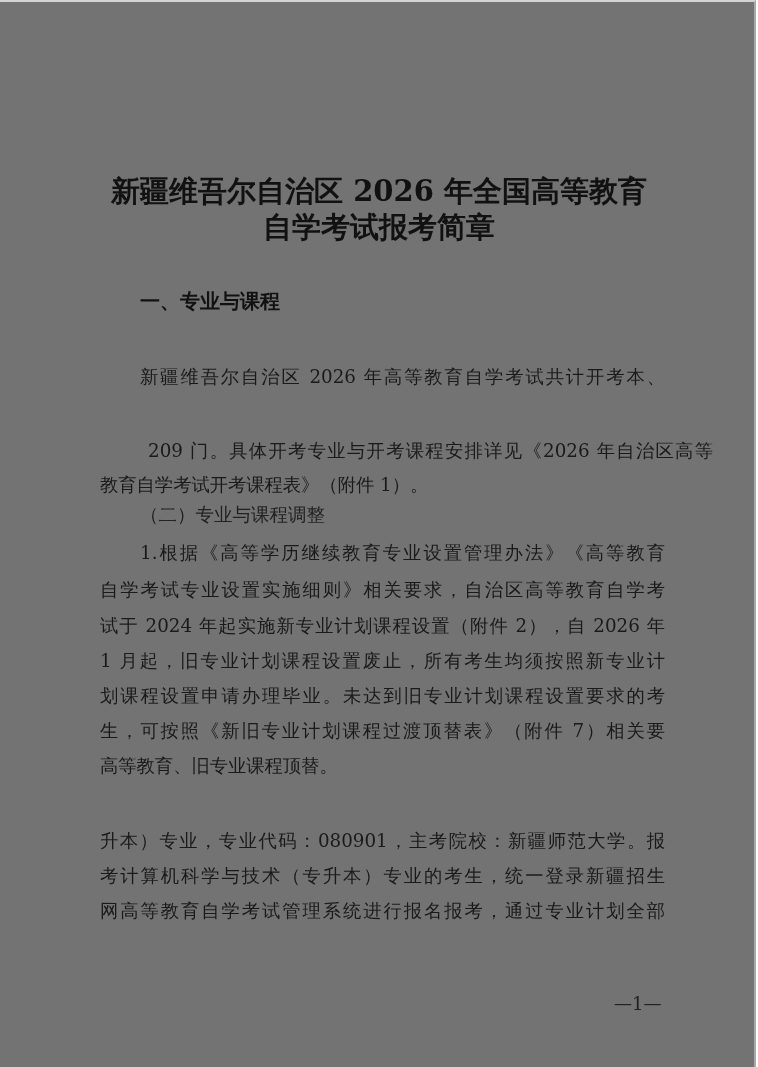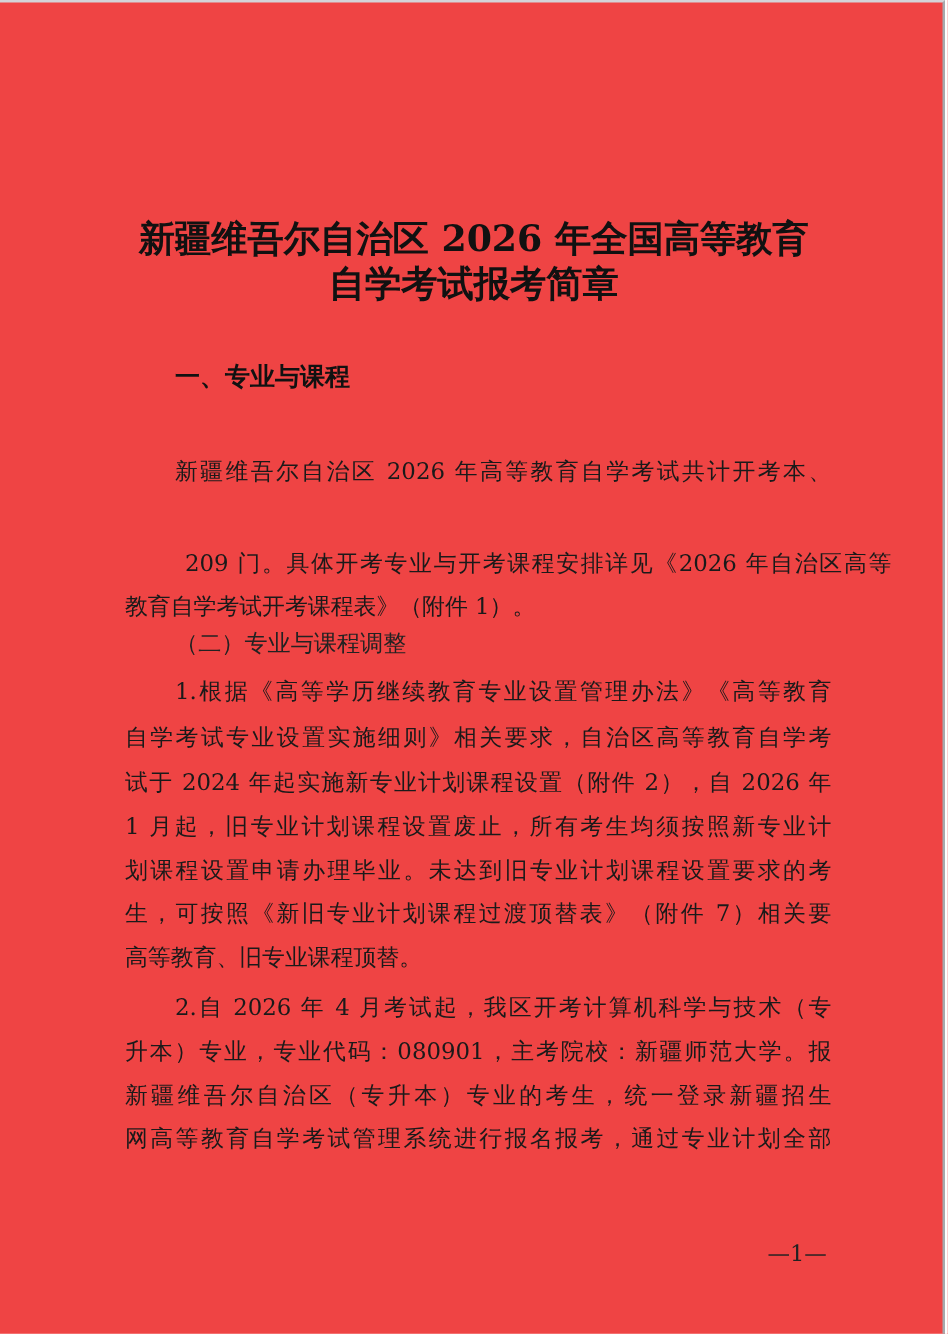--- a/index.html
+++ b/index.html
@@ -14,21 +14,21 @@
       overflow: hidden;
       font-family: "DejaVu Serif", "Liberation Serif", serif;
       color: #1a1a1a;
     }
     .page {
       position: absolute;
       left: 0;
       top: 0;
       width: 756px;
       height: 1067px;
-      background: #ef4444;
+      background: #737373;
       border-top: 2px solid #d4d4d8;
       border-right: 2px solid #a8a8ac;
       box-sizing: border-box;
     }
     .title {
       position: absolute;
       left: 0;
       width: 758px;
       text-align: center;
       font-family: "DejaVu Serif", "Liberation Serif", serif;
@@ -98,19 +98,18 @@
   <div class="h2" style="left:140px; top:500px;">（二）专业与课程调整</div>
 
   <div class="line indent" style="top:538px;">1.根据《高等学历继续教育专业设置管理办法》《高等教育</div>
   <div class="line" style="top:575px;">自学考试专业设置实施细则》相关要求，自治区高等教育自学考</div>
   <div class="line" style="top:611px;">试于 2024 年起实施新专业计划课程设置（附件 2），自 2026 年</div>
   <div class="line" style="top:646px;">1 月起，旧专业计划课程设置废止，所有考生均须按照新专业计</div>
   <div class="line" style="top:681px;">划课程设置申请办理毕业。未达到旧专业计划课程设置要求的考</div>
   <div class="line" style="top:716px;">生，可按照《新旧专业计划课程过渡顶替表》（附件 7）相关要</div>
   <div class="line last" style="top:751px;">高等教育、旧专业课程顶替。</div>
 
-  <div class="line indent" style="top:791px;">2.自 2026 年 4 月考试起，我区开考计算机科学与技术（专</div>
   <div class="line" style="top:826px;">升本）专业，专业代码：080901，主考院校：新疆师范大学。报</div>
-  <div class="line" style="top:861px;">新疆维吾尔自治区（专升本）专业的考生，统一登录新疆招生</div>
+  <div class="line" style="top:861px;">考计算机科学与技术（专升本）专业的考生，统一登录新疆招生</div>
   <div class="line" style="top:896px;">网高等教育自学考试管理系统进行报名报考，通过专业计划全部</div>
 
   <div class="page-num">—1—</div>
 </div>
 
 </body></html>

